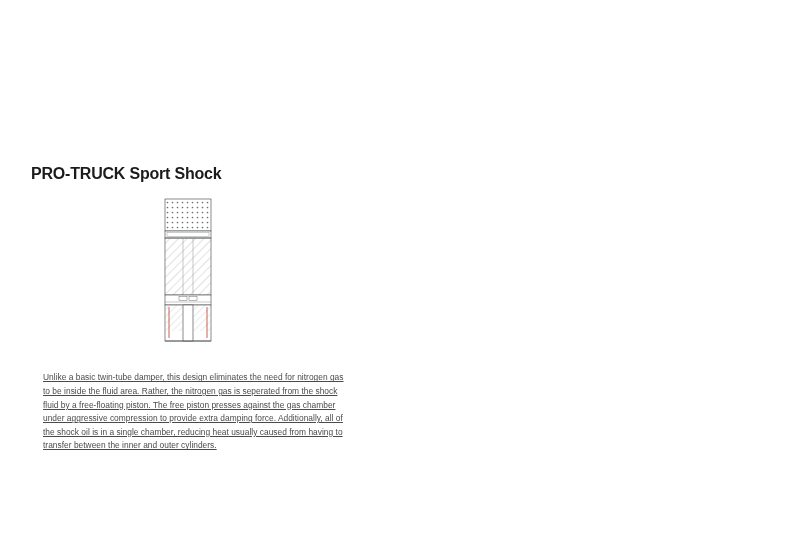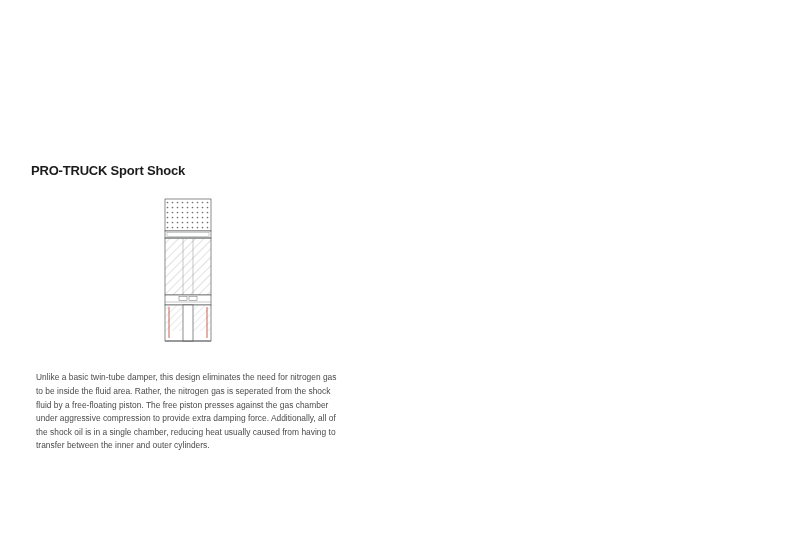--- a/index.html
+++ b/index.html
@@ -26,21 +26,21 @@
     width: 50%;
     height: 100%;
     box-sizing: border-box;
   }
   .col-left { padding-left: 31px; padding-right: 10px; }
   .col-right { padding-left: 60px; padding-right: 10px; }
 
   .heading {
     position: absolute;
     top: 152px;
-    font-size: 13px;
+    font-size: 16px;
     font-weight: bold;
     letter-spacing: -0.2px;
     color: #1b1b1b;
     white-space: nowrap;
   }
   .col-left .heading { left: 31px; }
 
   .figure {
     position: absolute;
     top: 195px;
@@ -48,21 +48,21 @@
   .col-left .figure { left: 145px; }
 
   .body-text {
     position: absolute;
     top: 363px;
     font-size: 8.4px;
     line-height: 13.6px;
     color: #4a4a4a;
     letter-spacing: 0.02px;
   }
-  .col-left .body-text { left: 36px; width: 305px; }
+  .col-left .body-text { left: 43px; width: 305px; text-decoration: underline; }
 
   svg { display: block; }
 </style>
 </head>
 <body>
 
 <div class="page">
 
   <div class="column col-left">
 

